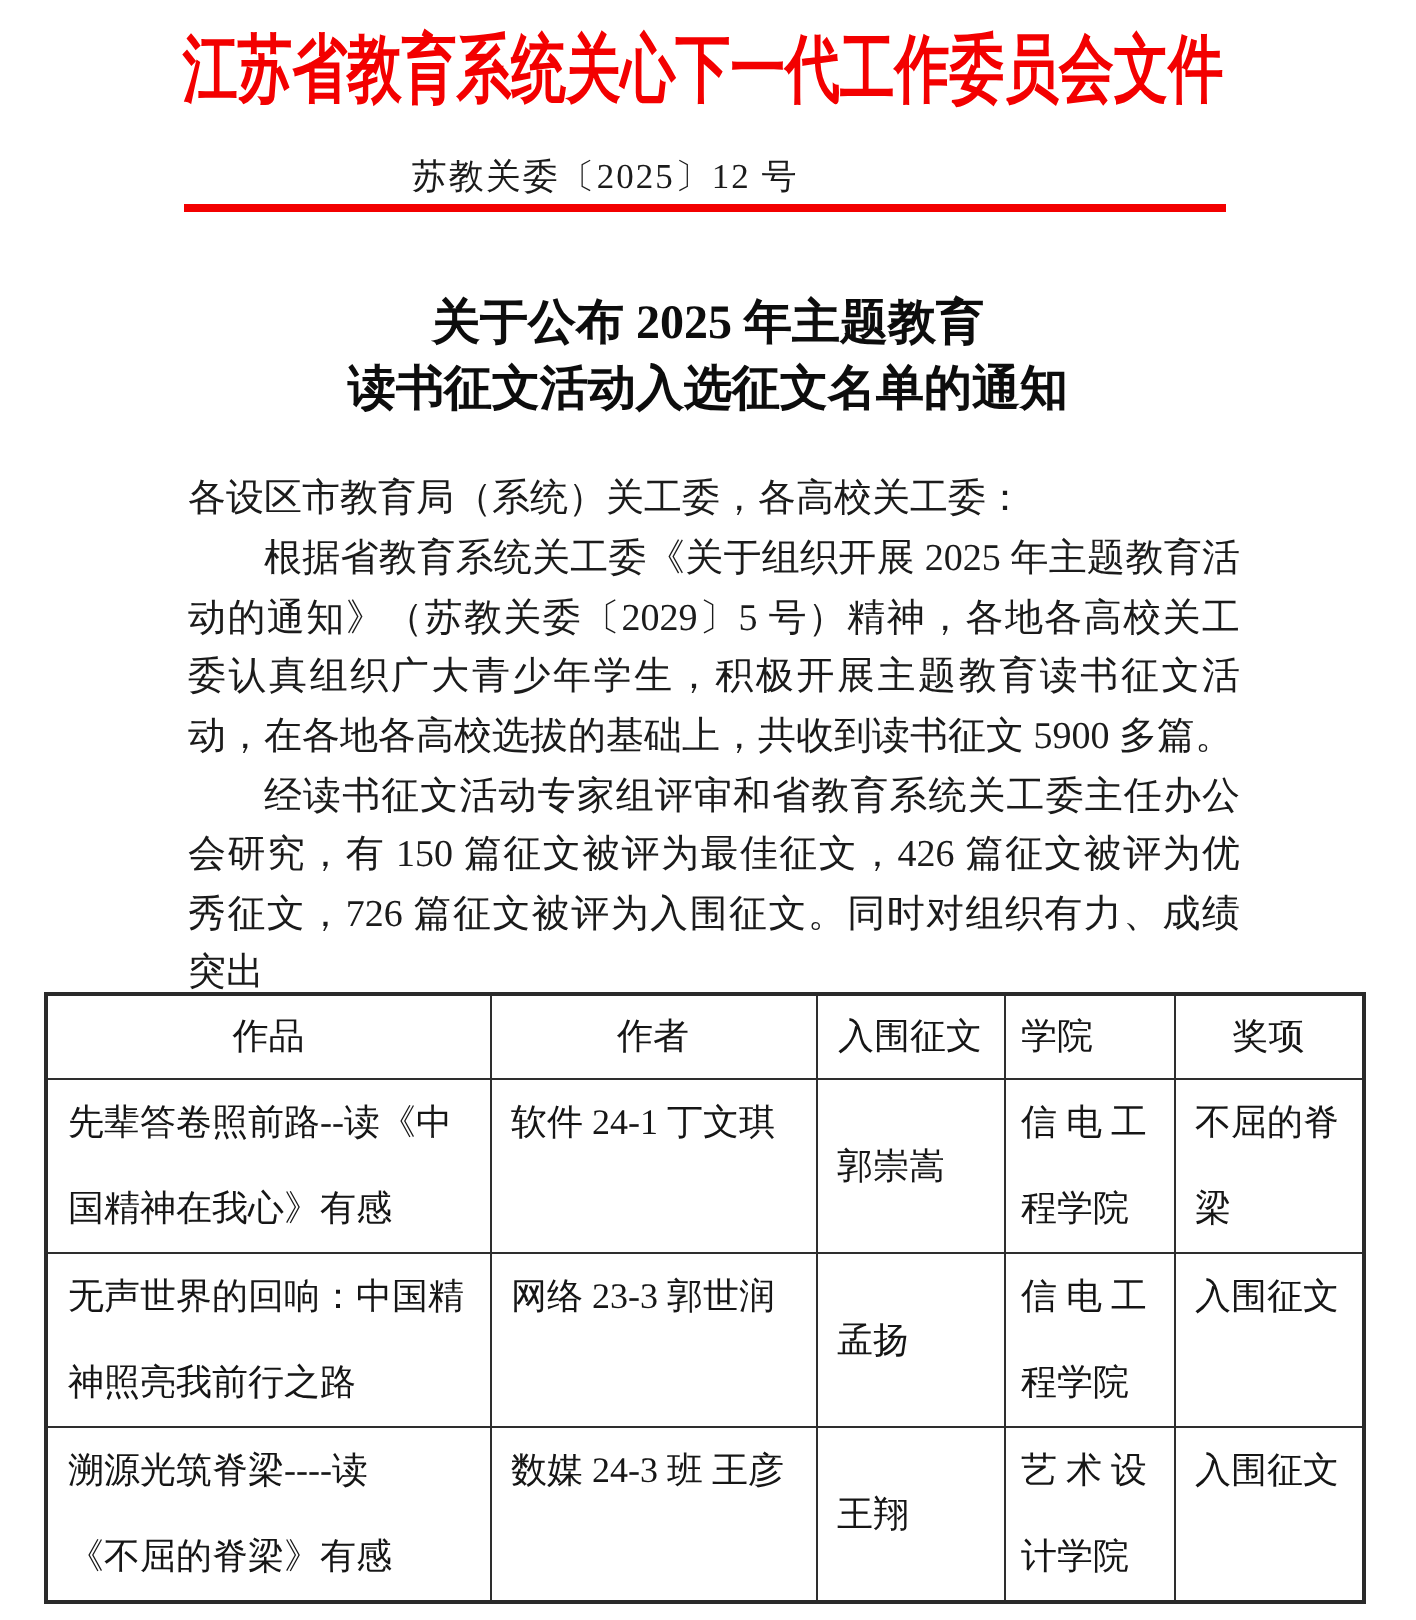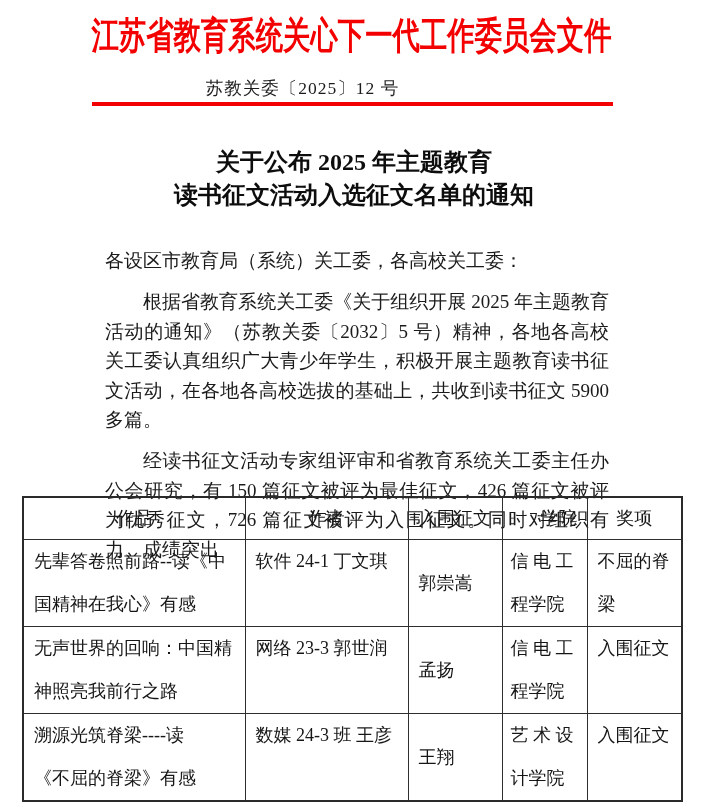--- a/index.html
+++ b/index.html
@@ -32,41 +32,41 @@
     top:146px;left:0;width:708px;text-align:center;
     font-weight:bold;font-size:24px;line-height:33px;color:#0d0d0d;
   }
 
   
   .body-text{
     top:234px;left:93px;width:528px;
     font-size:19px;line-height:29.4px;text-align:justify;
     color:#1b1b1b;
   }
-  .body-text p{margin:12px;}
+  .body-text p{margin:1px;}
   .body-text p.indent{text-indent:2em;}
 
   
   table.award-table{
     position:absolute;top:496px;left:22px;
     border-collapse:collapse;table-layout:fixed;
     width:659px;
     font-size:18px;color:#161616;
   }
   .award-table td,.award-table th{
     border:1.5px solid #2e2e2e;
     font-weight:normal;
     padding:0 10px;
     overflow:hidden;
   }
   .award-table{border:2px solid #2a2a2a;}
   .award-table thead tr{height:42px;}
   .award-table tbody tr{height:85px;}
   .award-table th{text-align:center;vertical-align:middle;}
-  .award-table th.col-college{text-align:right;padding-left:8px;}
+  .award-table th.col-college{text-align:left;padding-left:8px;}
   .award-table td{
     vertical-align:top;line-height:43px;white-space:pre-line;
   }
   .award-table td.cell-teacher{vertical-align:middle;line-height:22px;}
   .award-table td.cell-college{padding-left:8px;padding-right:6px;}
 </style>
 </head>
 <body>
 
 <div class="abs red-head" style="color: rgb(243, 0, 0);">
@@ -77,21 +77,21 @@
 
 <div class="abs red-line" style="background: rgb(243, 0, 0);"></div>
 
 <div class="abs doc-title">
   <div>关于公布 2025 年主题教育</div>
   <div>读书征文活动入选征文名单的通知</div>
 </div>
 
 <div class="abs body-text">
   <p>各设区市教育局（系统）关工委，各高校关工委：</p>
-  <p class="indent">根据省教育系统关工委《关于组织开展 2025 年主题教育活动的通知》（苏教关委〔2032〕5 号）精神，各地各高校关工委认真组织广大青少年学生，积极开展主题教育读书征文活动，在各地各高校选拔的基础上，共收到读书征文 5900 多篇。</p>
+  <p class="indent">根据省教育系统关工委《关于组织开展 2025 年主题教育活动的通知》（苏教关委〔2029〕5 号）精神，各地各高校关工委认真组织广大青少年学生，积极开展主题教育读书征文活动，在各地各高校选拔的基础上，共收到读书征文 5900 多篇。</p>
   <p class="indent">经读书征文活动专家组评审和省教育系统关工委主任办公会研究，有 150 篇征文被评为最佳征文，426 篇征文被评为优秀征文，726 篇征文被评为入围征文。同时对组织有力、成绩突出</p>
 </div>
 
 <table class="award-table">
   <colgroup>
     <col style="width:222px">
       <col style="width:163px">
       <col style="width:94px">
       <col style="width:85px">
       <col style="width:95px">

